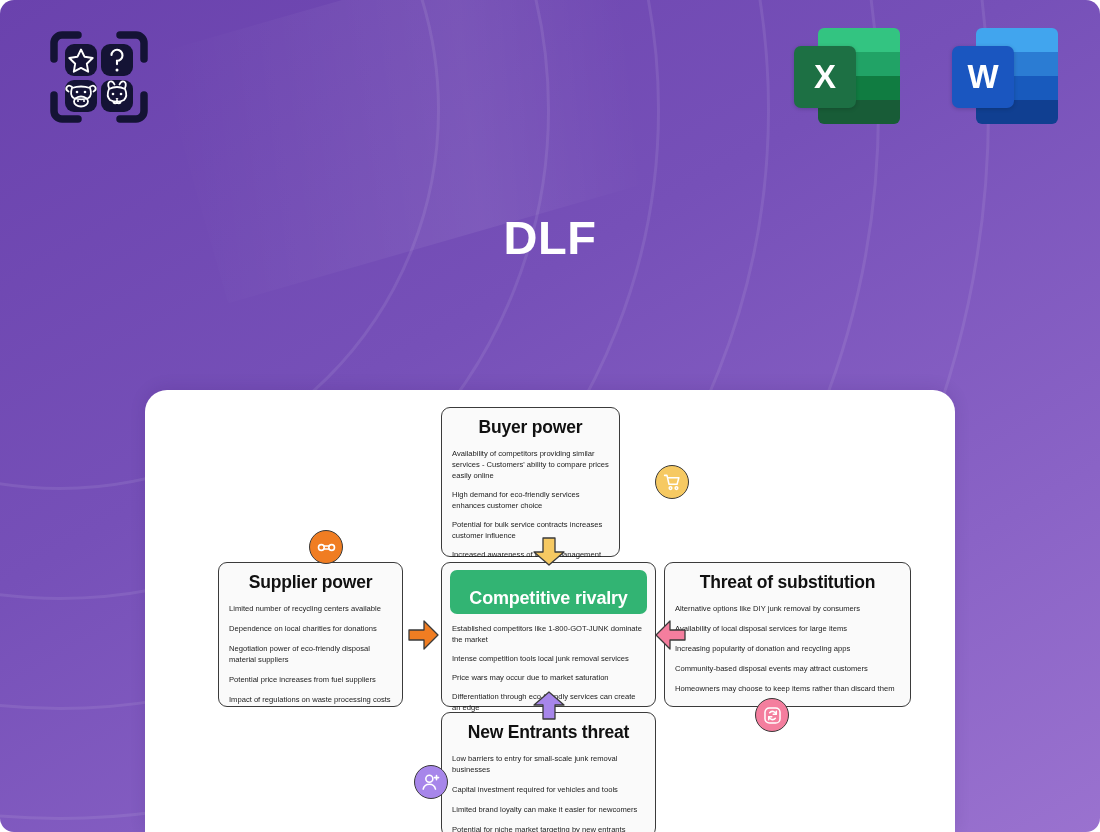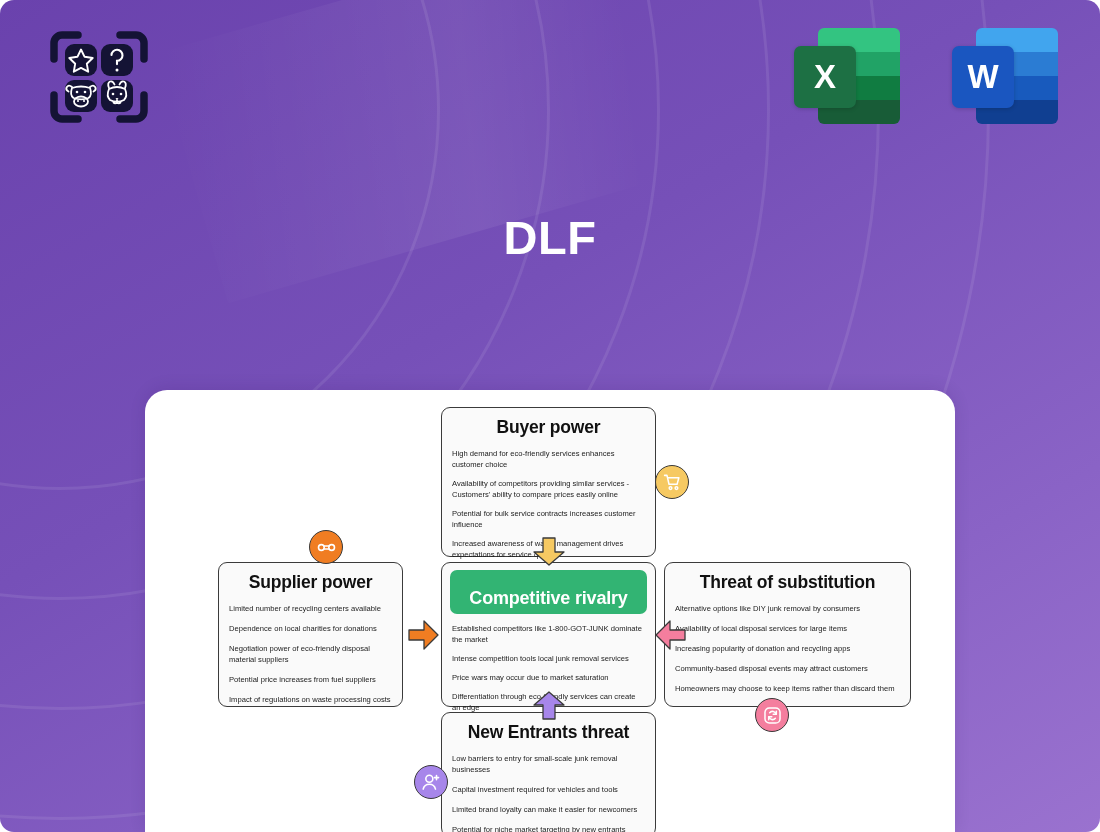--- a/index.html
+++ b/index.html
@@ -105,21 +105,21 @@
   }
   .fbox ul { list-style: none; }
   .fbox li {
     font-size: 7.6px;
     line-height: 1.45;
     color: #1b1b1b;
     margin-bottom: 8px;
   }
   .fbox.tight li { margin-bottom: 9px; }
 
-  #box-buyer      { left: 296px; top: 17px;  width: 215px; height: 150px; }
+  #box-buyer      { left: 296px; top: 17px;  width: 179px; height: 150px; }
   #box-supplier   { left: 73px;  top: 172px; width: 185px; height: 145px; }
   #box-rivalry    { left: 296px; top: 172px; width: 215px; height: 145px; }
   #box-threat     { left: 519px; top: 172px; width: 247px; height: 145px; }
   #box-entrants   { left: 296px; top: 322px; width: 215px; height: 125px; }
 
   
   .arrow { position: absolute; }
 
   
   .badge {
@@ -219,22 +219,22 @@
   </div>
 
   <div class="brand-title">DLF</div>
 
   <div class="card">
     <div class="diagram">
 
       <div class="fbox" id="box-buyer">
         <div class="fbox-title">Buyer power</div>
         <ul>
+          <li>Availability of competitors providing similar services  - Customers' ability to compare prices easily online</li>
           <li>High demand for eco-friendly services enhances customer choice</li>
-          <li>Availability of competitors providing similar services  - Customers' ability to compare prices easily online</li>
           <li>Potential for bulk service contracts increases customer influence</li>
           <li>Increased awareness of waste management drives expectations for service quality</li>
         </ul>
       </div>
 
       <div class="fbox tight" id="box-supplier">
         <div class="fbox-title">Supplier power</div>
         <ul>
           <li>Limited number of recycling centers available</li>
           <li>Dependence on local charities for donations</li>

